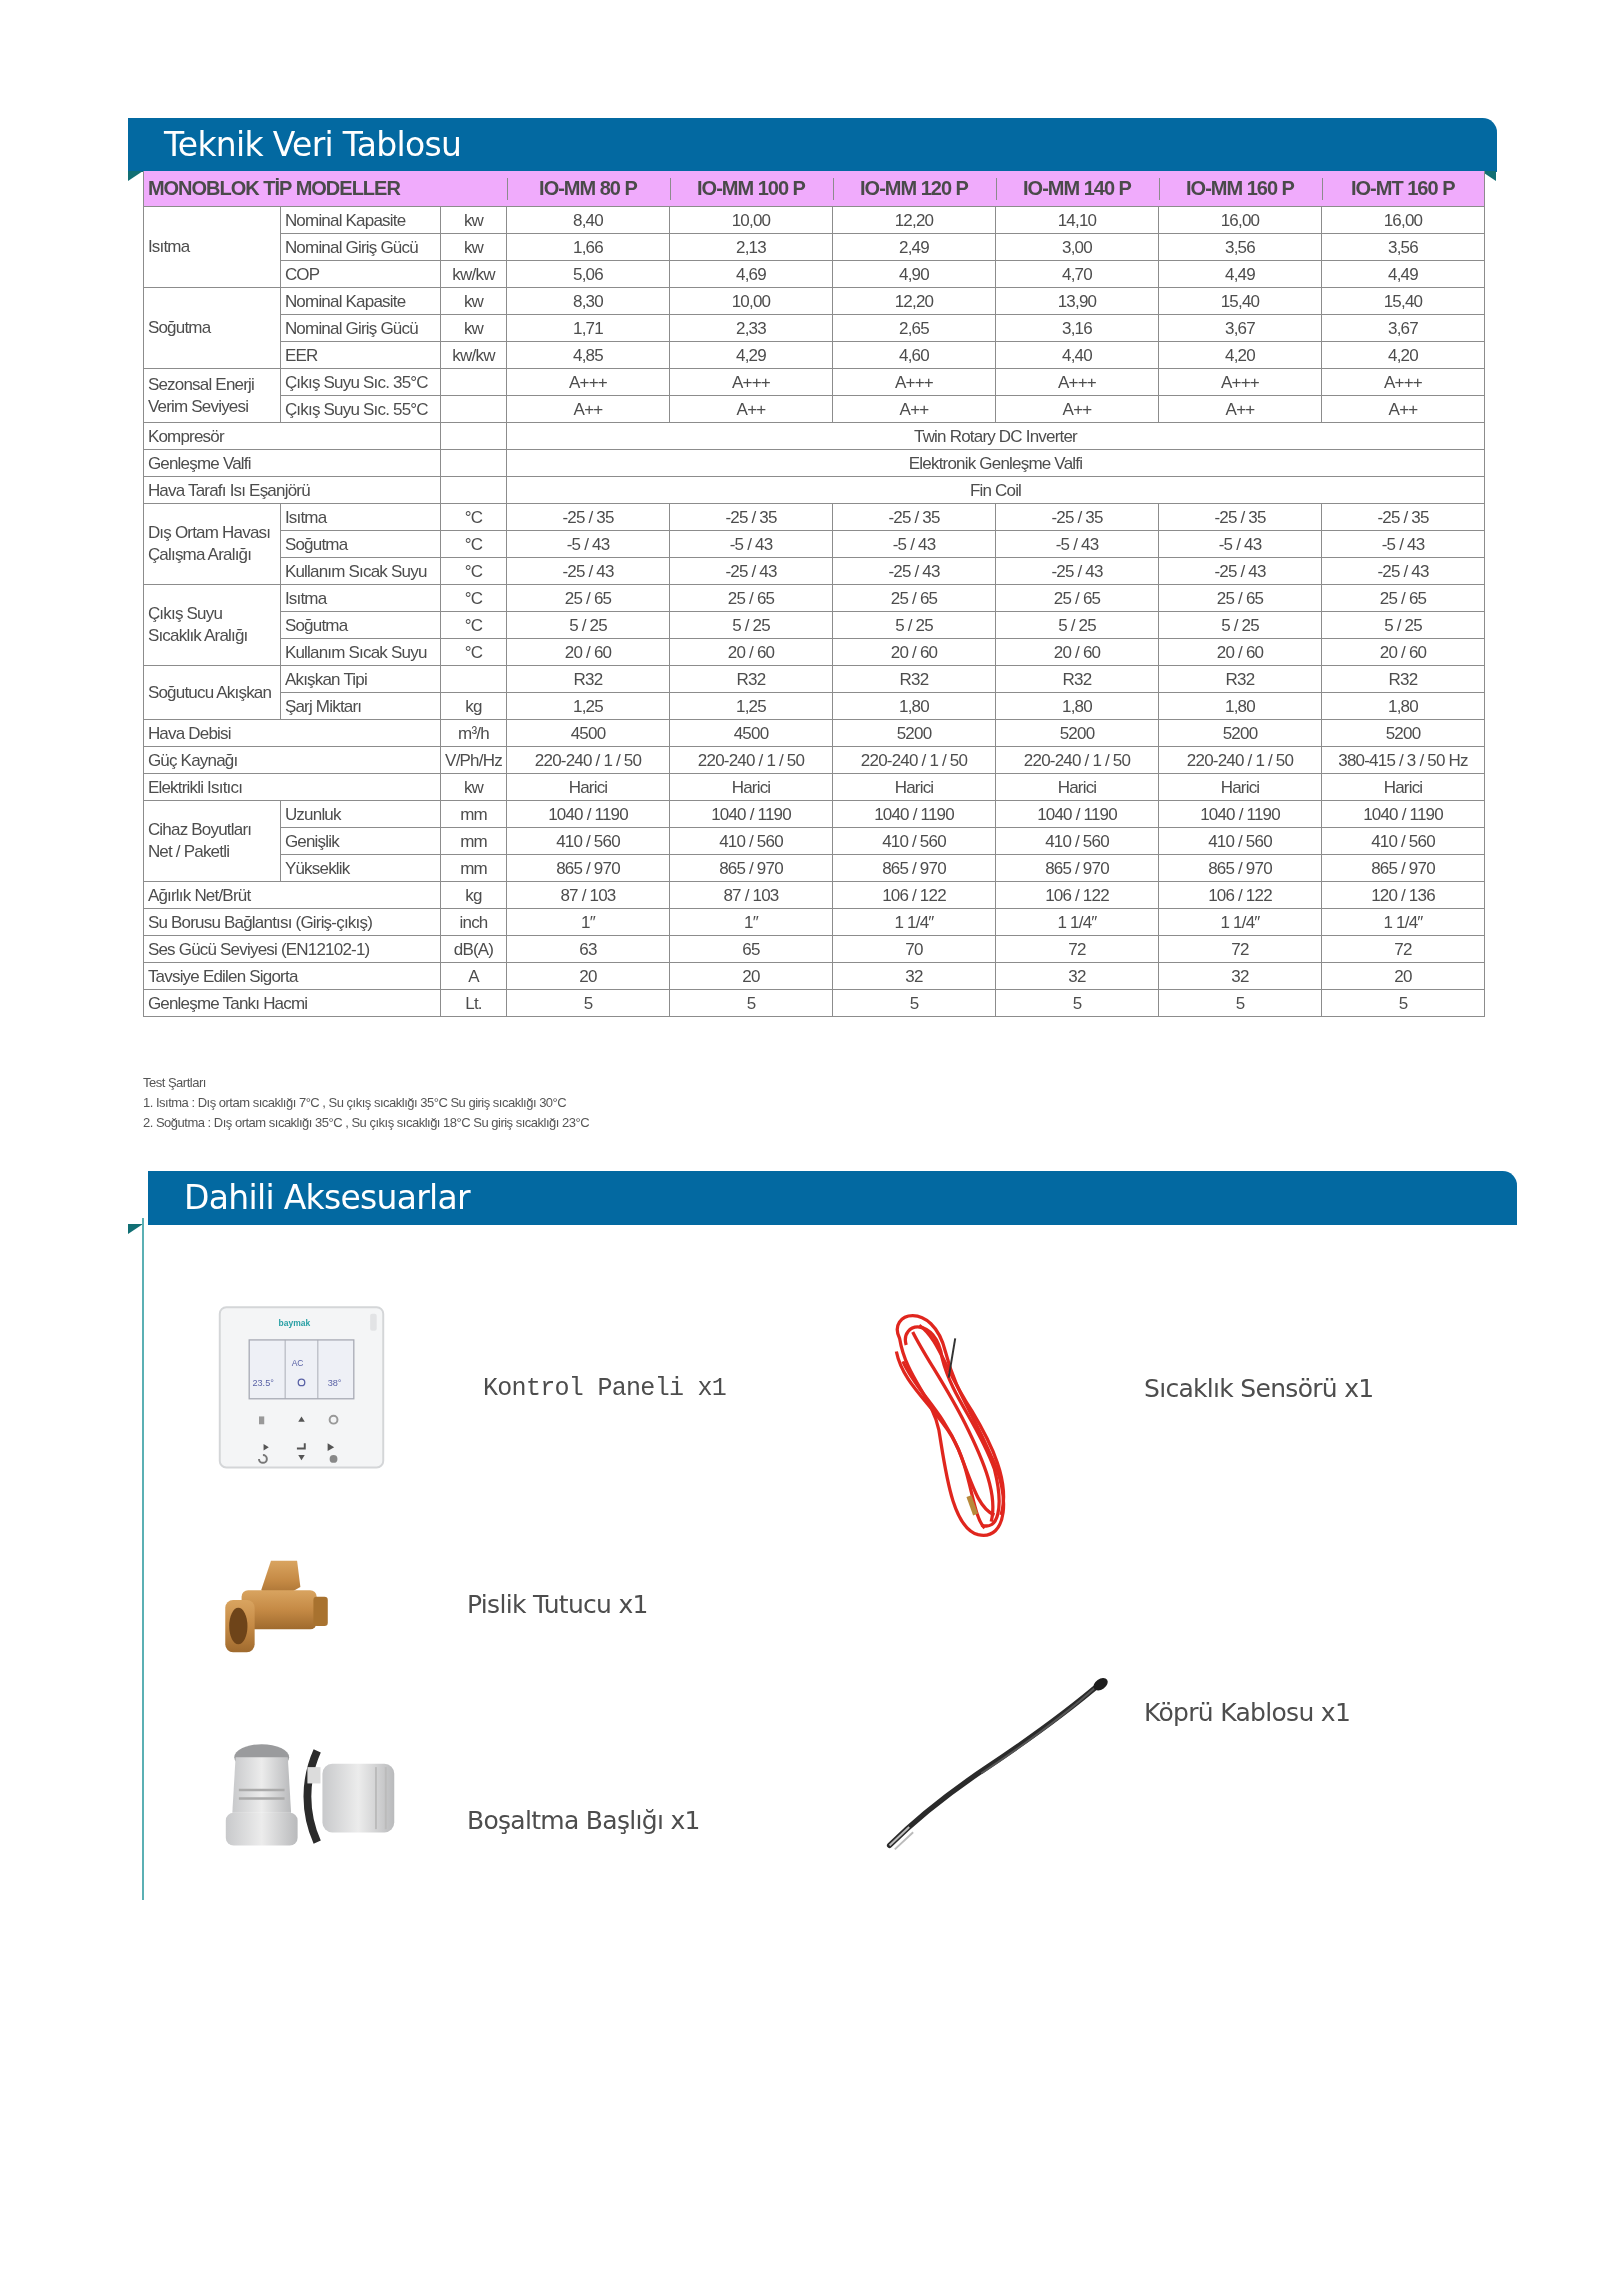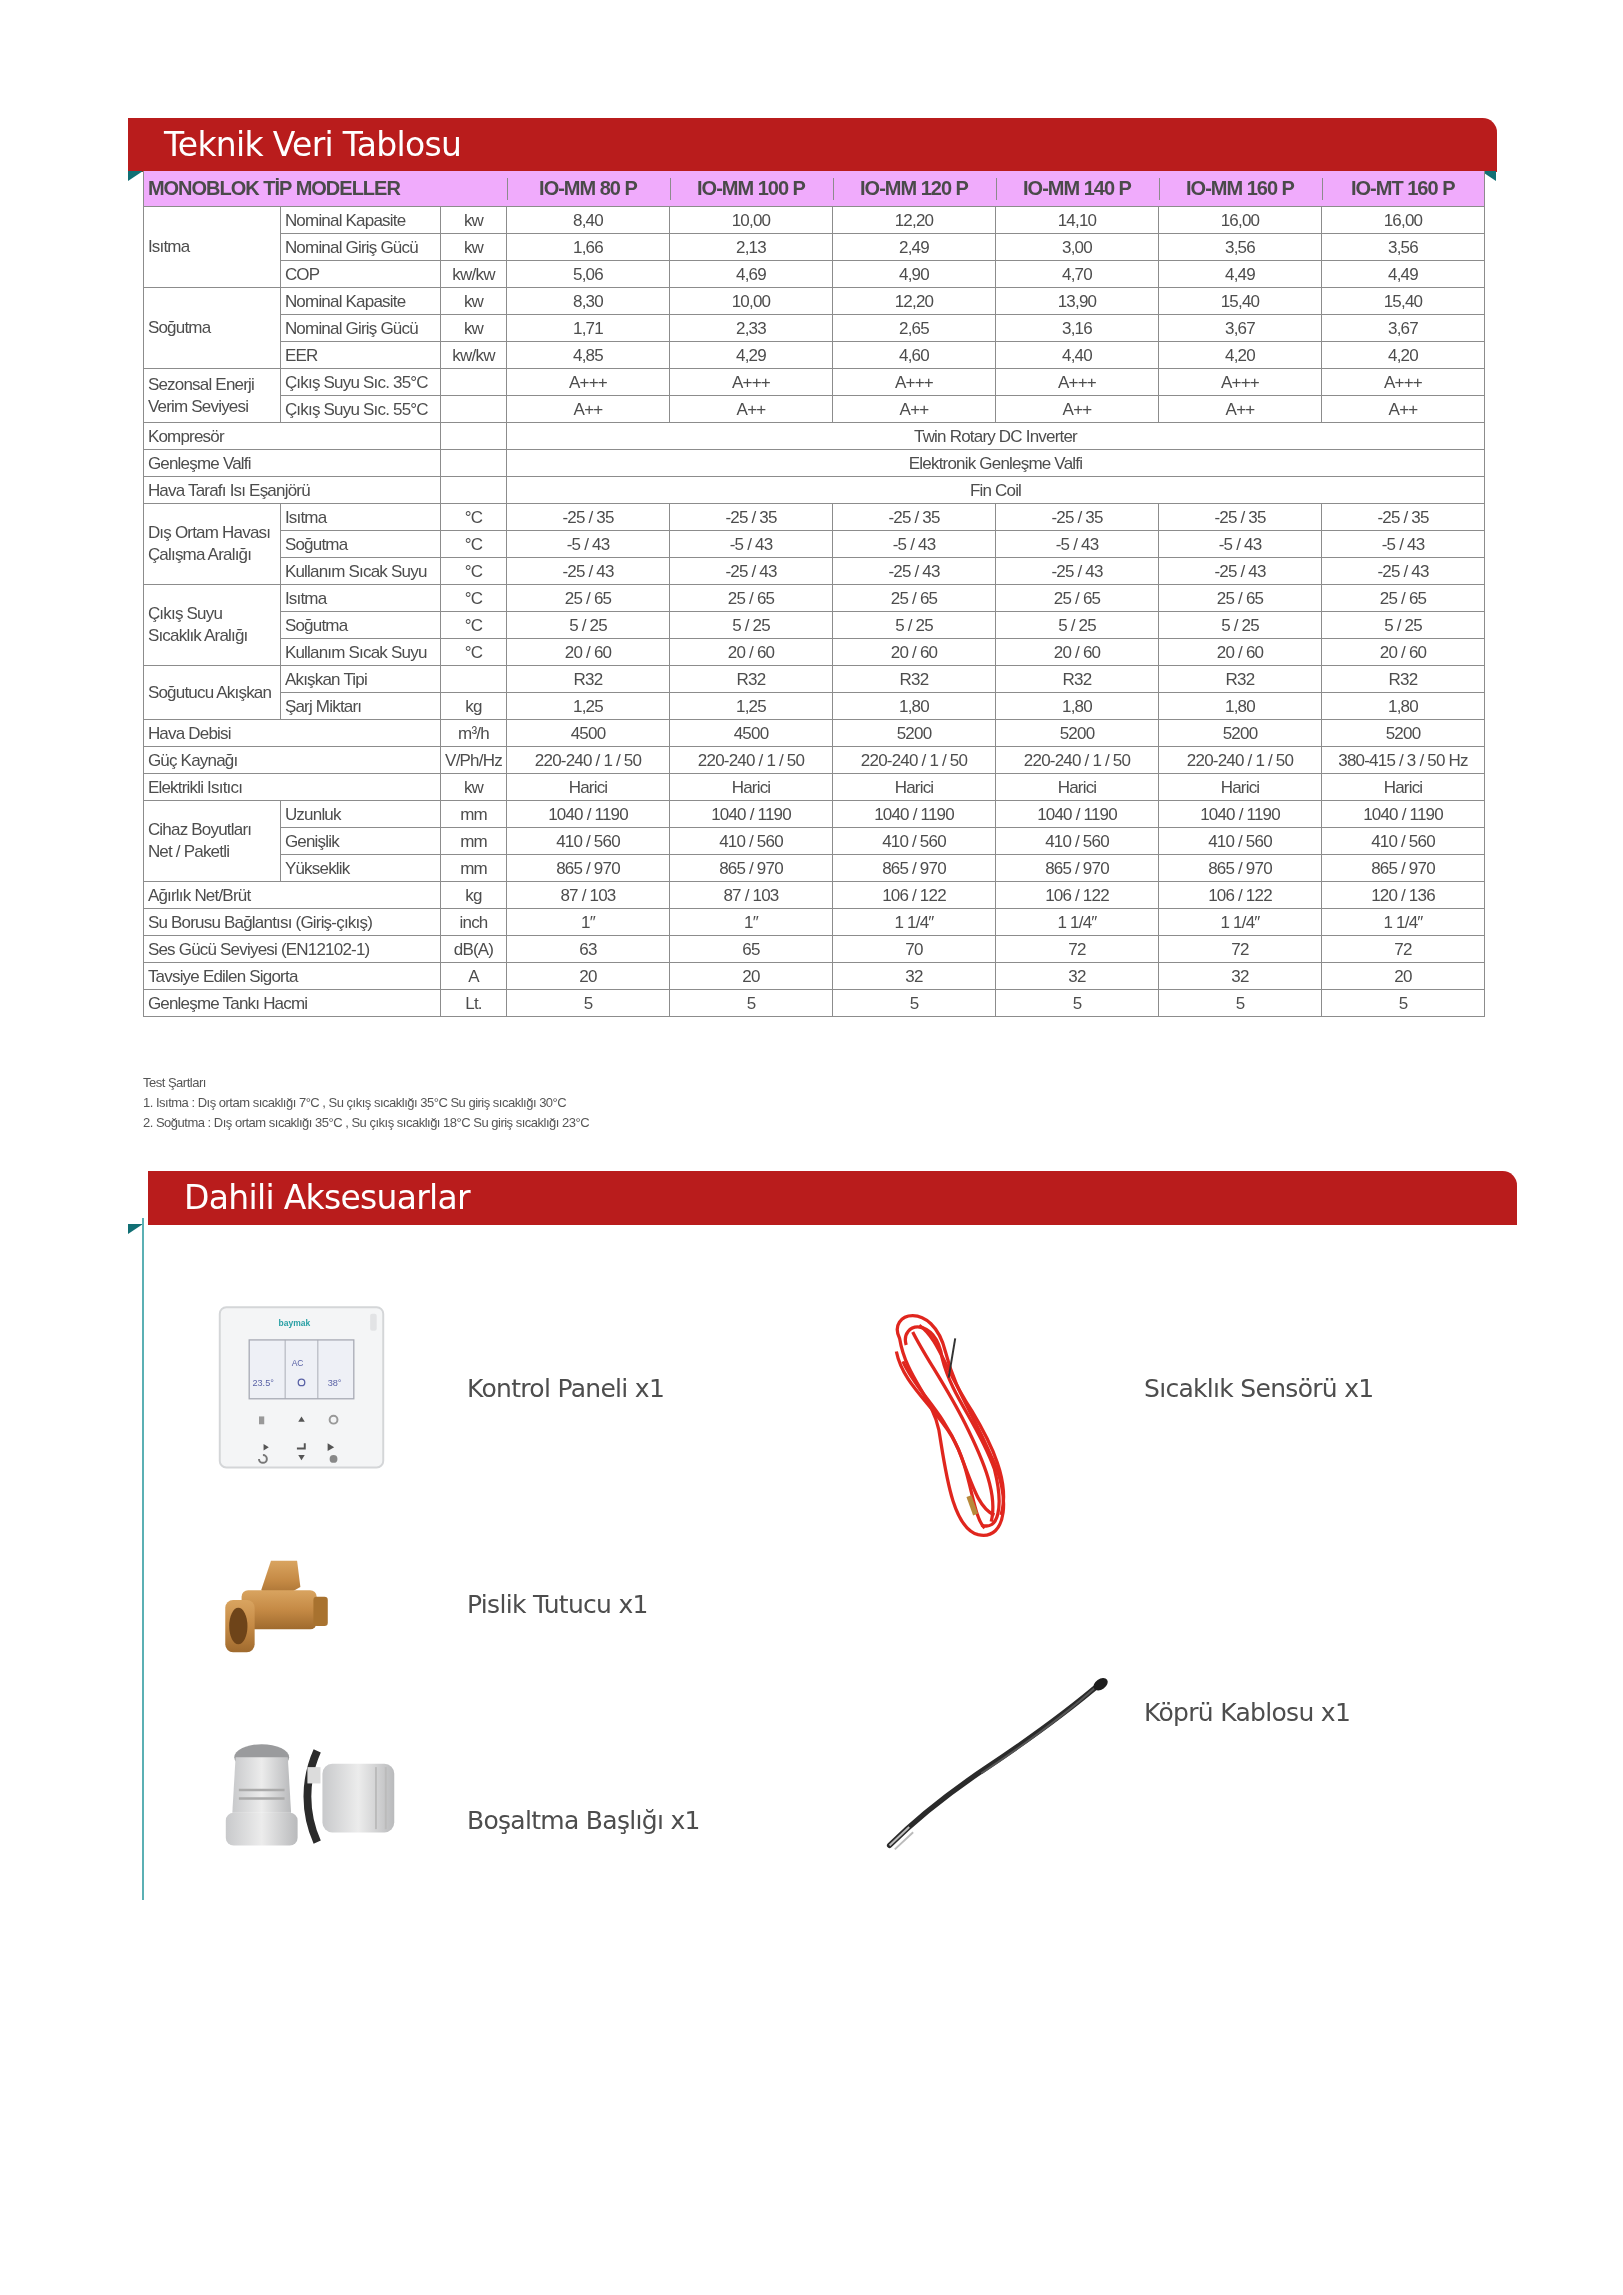--- a/index.html
+++ b/index.html
@@ -1,20 +1,20 @@
 <!DOCTYPE html>
 <html style="font-size:10.5px"><head>
 <meta charset="utf-8">
 <style>
   html, body { margin:0; padding:0; background:#ffffff; }
   body { width:1623px; height:2295px; position:relative; overflow:hidden;
          font-family:"Liberation Sans", "DejaVu Sans", sans-serif; color:#4a4a4a; }
 
   
-  .ribbon { position:absolute; left:128px; width:1369px; height:54px; background:#b91c1c;
+  .ribbon { position:absolute; left:128px; width:1369px; height:54px; background:#0369a1;
             border-top-right-radius:14.4px; }
   .ribbon .title { position:absolute; left:36px; top:6.5px; font-size:33px; color:#ffffff;
                    font-family:"DejaVu Sans", sans-serif; letter-spacing:-0.7px; }
   .fold-left { position:absolute; left:128px; width:0; height:0;
                border-top:0 solid transparent; border-left:15px solid transparent;
                border-top:10.5px solid #116f74; }
   .fold-left { border-left:0; border-right:15px solid transparent; }
   .fold-right { position:absolute; width:0; height:0;
                 border-left:15px solid transparent; border-top:10.5px solid #116f74; }
 
@@ -404,21 +404,21 @@
     <polygon points="74,220 84,220 79,228" fill="#555" transform="rotate(-90 79 222)"></polygon>
     <polygon points="175,228 185,222 175,216" fill="#555"></polygon>
     <polygon points="130,250 140,250 135,258" fill="#555" transform="translate(0,-16)"></polygon>
     <path d="M128 224 h12 v-8" stroke="#555" stroke-width="3" fill="none"></path>
     <rect x="70" y="175" width="8" height="12" fill="#999"></rect>
     <circle cx="184" cy="180" r="6" fill="none" stroke="#999" stroke-width="3"></circle>
     <path d="M70 240 a6 6 0 1 0 6 -6" stroke="#777" stroke-width="3" fill="none"></path>
     <circle cx="184" cy="240" r="6" fill="#888"></circle>
   </svg>
 </div>
-<div class="acc-label" style="left:467px; top:1374px;">Kontrol Paneli x1</div>
+<div class="acc-label" style="left:483px; top:1374px;font-family:Liberation Mono, monospace;">Kontrol Paneli x1</div>
 
 <div class="acc-img" style="left:880px; top:1299px; width:157px; height:249px;">
   <svg width="157" height="249" viewBox="0 0 240 380">
     <g fill="none" stroke="#e0261e" stroke-width="5">
       <path d="M30 60 C 10 20, 80 0, 100 80 C 115 140, 140 170, 170 240 C 200 300, 195 370, 150 360 C 110 350, 100 260, 90 200 C 80 150, 40 120, 30 60 Z"></path>
       <path d="M40 70 C 30 35, 85 25, 95 90 C 110 150, 150 190, 175 260 C 190 320, 180 355, 155 345"></path>
       <path d="M25 80 C 35 130, 80 160, 110 210 C 140 260, 140 330, 160 350"></path>
       <path d="M50 50 C 70 90, 100 130, 130 190 C 160 250, 180 300, 170 340"></path>
       <path d="M35 95 C 55 140, 95 170, 120 230 C 140 280, 150 320, 175 330"></path>
       <path d="M60 40 C 90 60, 100 110, 140 170 C 170 220, 200 280, 185 330"></path>

